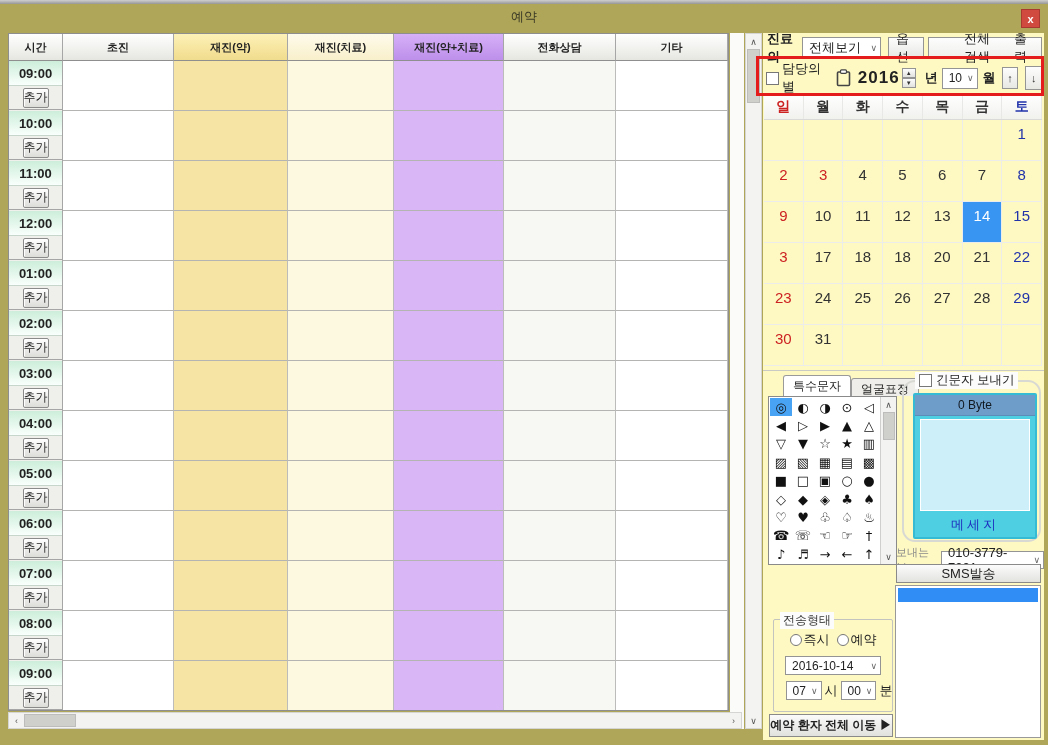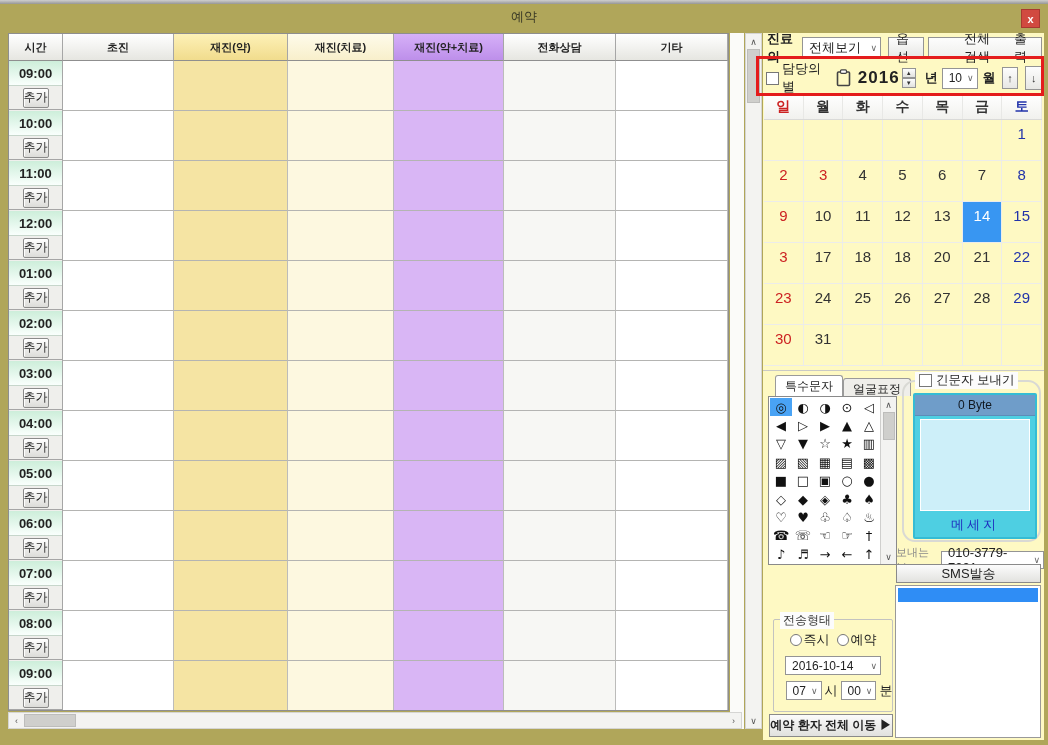--- a/index.html
+++ b/index.html
@@ -102,21 +102,21 @@
   .cal-grid { display:grid; grid-template-columns:repeat(7,1fr); grid-auto-rows:41px; }
   .cal-day { border-right:1px solid #ececea; border-bottom:1px solid #ececea;
     font-size:15px; color:#333; display:flex; justify-content:center;
     align-items:flex-start; padding-top:5px; }
   .cal-day.red { color:#cc2222; } .cal-day.blue { color:#2233aa; }
   .cal-day.selected { background:#3896f2; color:#fff; }
 
   .panel-divider { position:absolute; top:337px; left:0; width:281px;
     border-top:1px solid #c9c9c6; }
 
-  .tabs { position:absolute; top:342px; left:12px; height:21px; display:flex; align-items:flex-end; }
+  .tabs { position:absolute; top:342px; left:20px; height:21px; display:flex; align-items:flex-end; }
   .tab { border:1px solid #9a9a9a; border-bottom:none; padding:2px 9px 2px;
     font-size:12px; background:#efeeea; border-radius:3px 3px 0 0; height:18px; }
   .tab.active { background:#fff; height:21px; z-index:2; position:relative; }
 
   .char-box { position:absolute; top:363px; left:5px; width:129px; height:169px;
     border:1px solid #8a8a8a; background:#fff; display:flex; }
   .char-grid { width:111px; display:grid; grid-template-columns:repeat(5,22px);
     grid-auto-rows:18.4px; padding:1px 0 0 1px; }
   .char-cell { display:flex; align-items:center; justify-content:center;
     font-size:13px; color:#111; font-family:"DejaVu Sans", sans-serif; }

